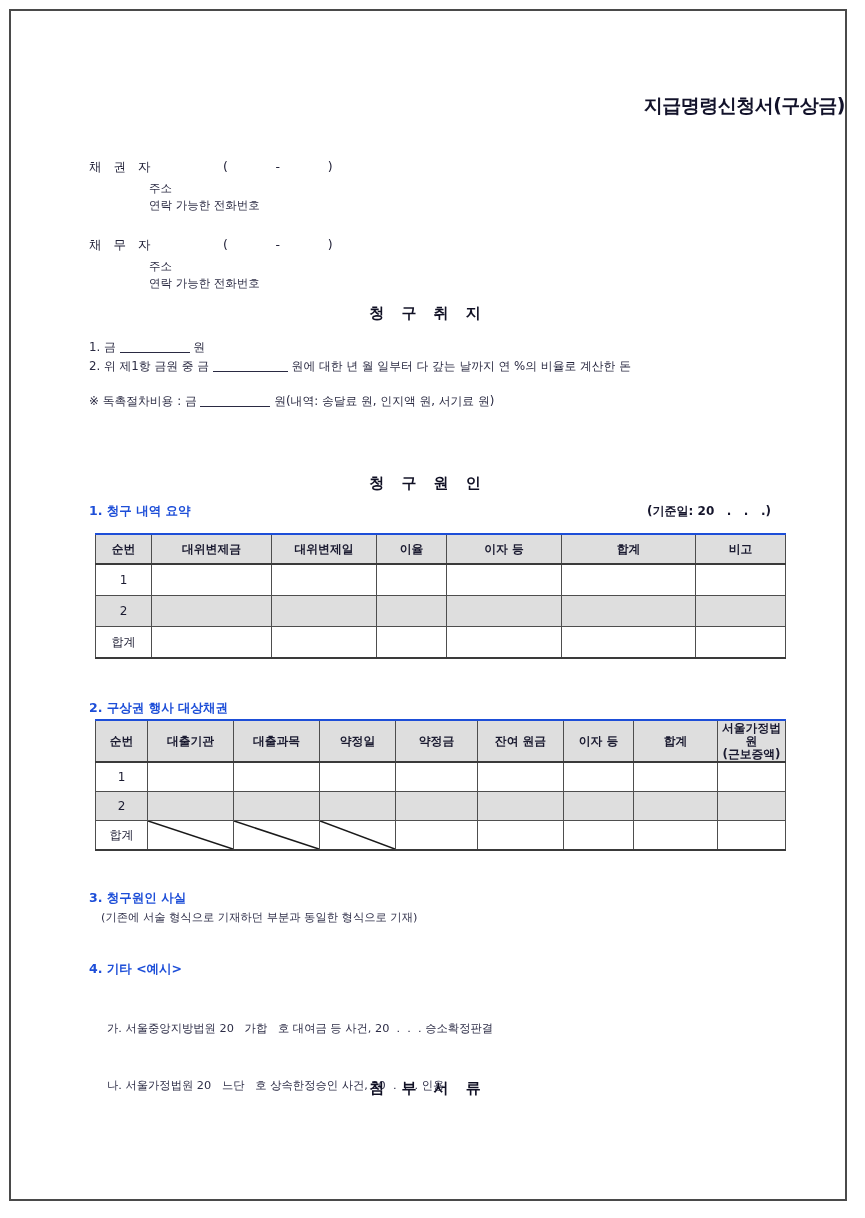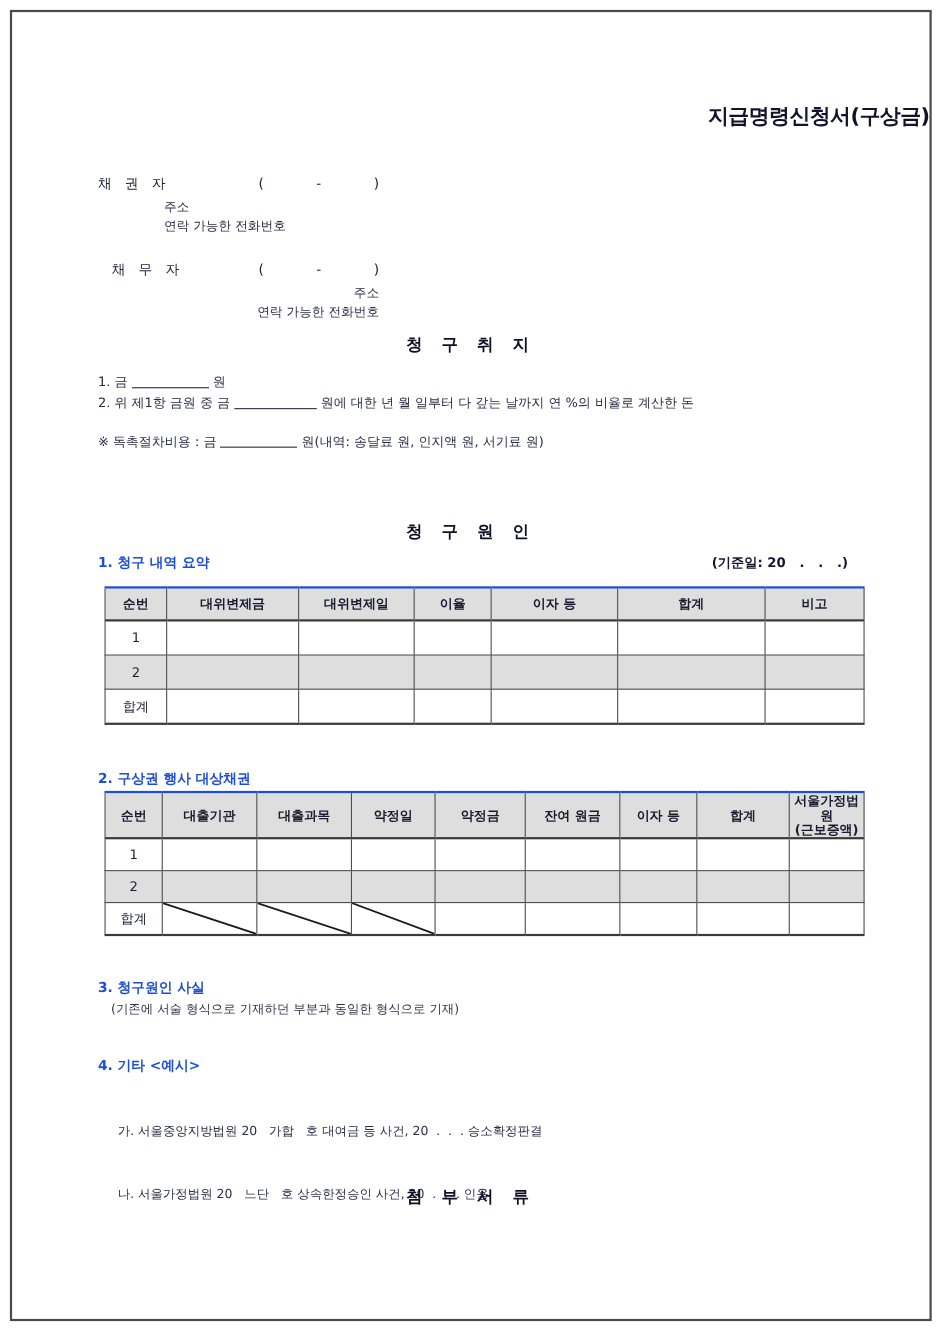--- a/index.html
+++ b/index.html
@@ -46,27 +46,26 @@
   }
 
   
   .party-block {
     position: absolute;
     left: 78px;
     font-size: 12.5px;
     color: #2a2a40;
   }
   .party-block.creditor { top: 148px; }
-  .party-block.debtor   { top: 226px; text-align: right; }
+  .party-block.debtor   { top: 226px; }
 
   .party-row {
     display: flex;
     align-items: baseline;
     height: 21px;
-    gap: 12px;
   }
   .party-label {
     width: 78px;
     letter-spacing: 4px;
     font-size: 12.5px;
     color: #23233a;
   }
   .party-paren {
     margin-left: 56px;
     letter-spacing: 0;

